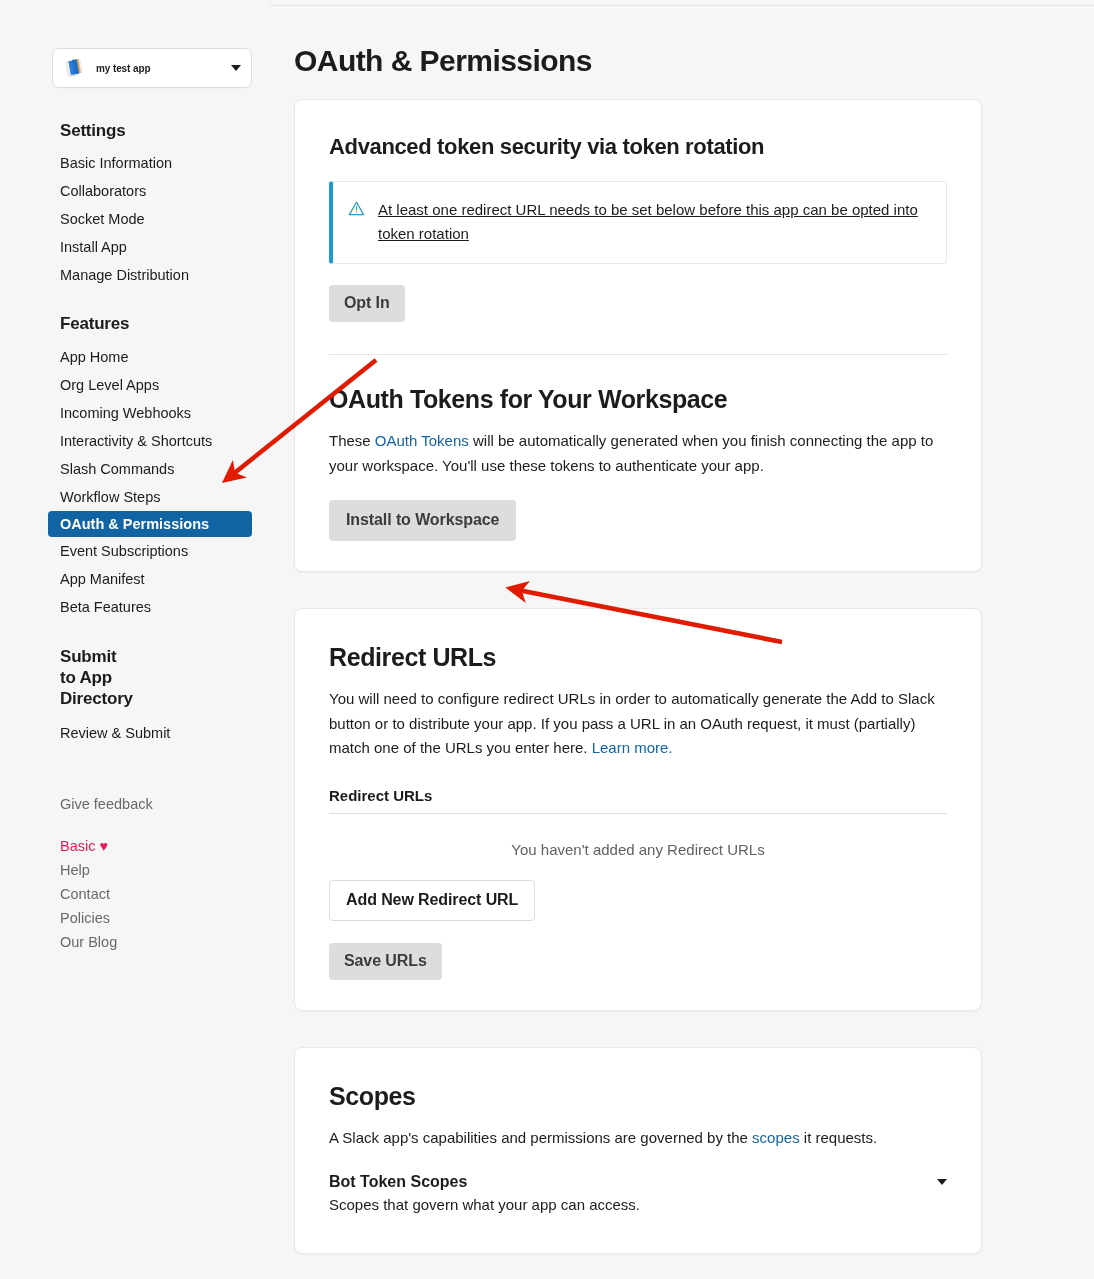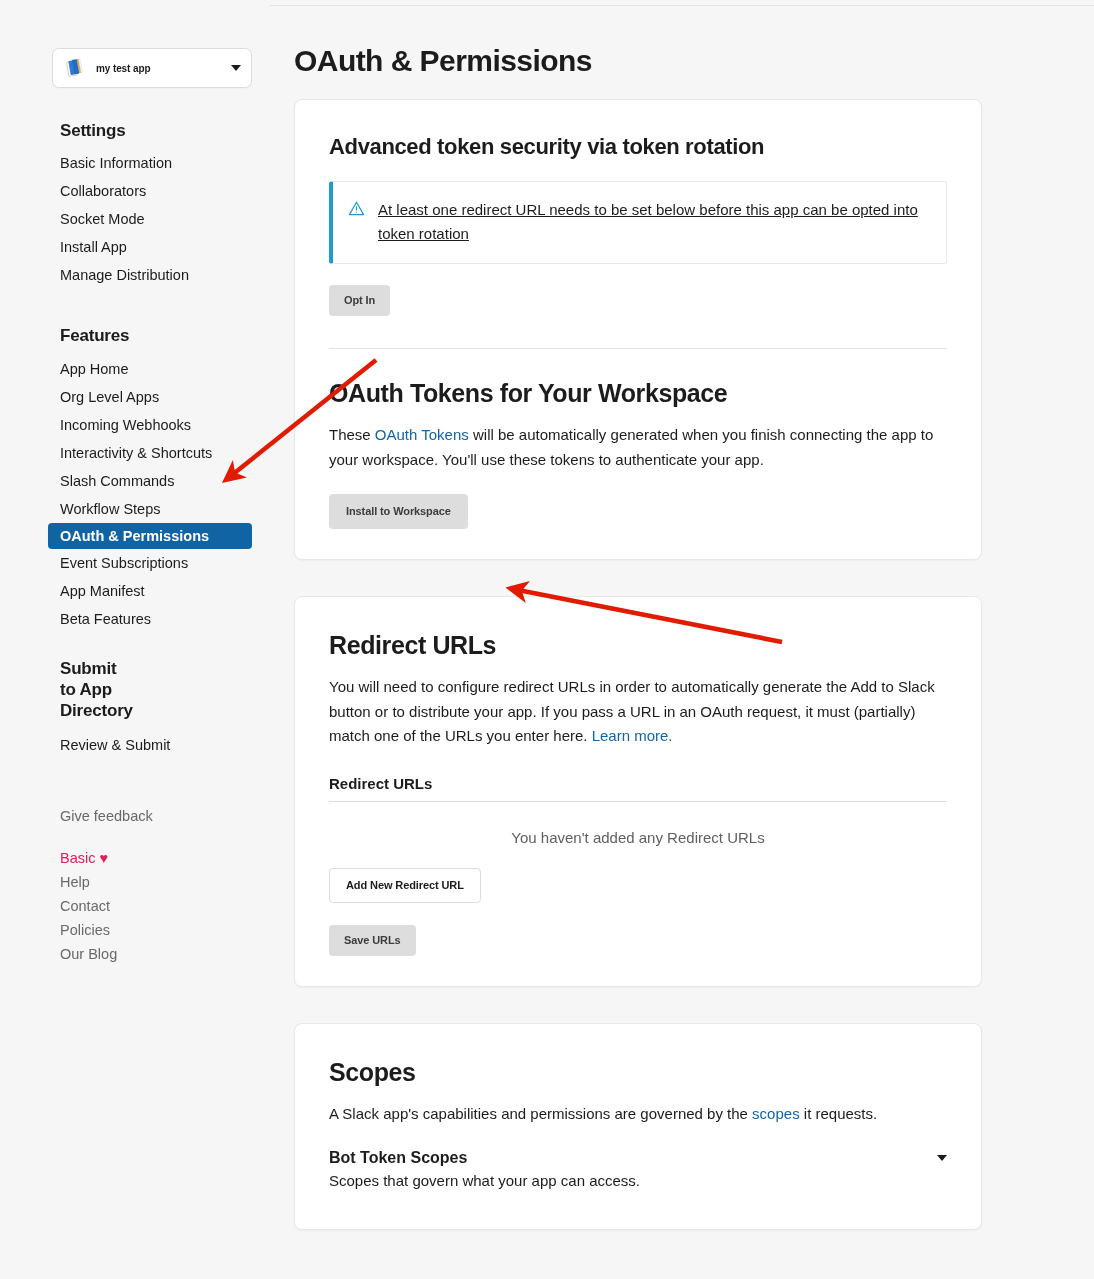--- a/index.html
+++ b/index.html
@@ -78,21 +78,21 @@
 
   .nav-group-title {
     font-size: 17px;
     font-weight: bold;
     color: #1D1C1D;
     padding: 0 20px 0 60px;
     letter-spacing: -0.2px;
     line-height: 1.25;
   }
   .nav-group-title.settings { margin-top: 32px; margin-bottom: 8px; }
-  .nav-group-title.features { margin-top: 36px; margin-bottom: 8px; }
+  .nav-group-title.features { margin-top: 24px; margin-bottom: 8px; }
   .nav-group-title.submit {
     margin-top: 25px; margin-bottom: 10px;
     width: 150px;
   }
 
   .nav-item {
     display: block;
     font-size: 14.5px;
     color: #1D1C1D;
     line-height: 28px;
@@ -194,21 +194,21 @@
   .alert-text {
     font-size: 15px;
     line-height: 24px;
     color: #1D1C1D;
   }
 
   
   .btn {
     display: inline-block;
     font-family: "Liberation Sans", sans-serif;
-    font-size: 11px;
+    font-size: 16px;
     font-weight: bold;
     letter-spacing: -0.1px;
     border-radius: 4px;
     cursor: pointer;
     text-align: center;
     white-space: nowrap;
   }
   .btn-disabled {
     background: #DDDDDD;
     color: #3C3C3C;

